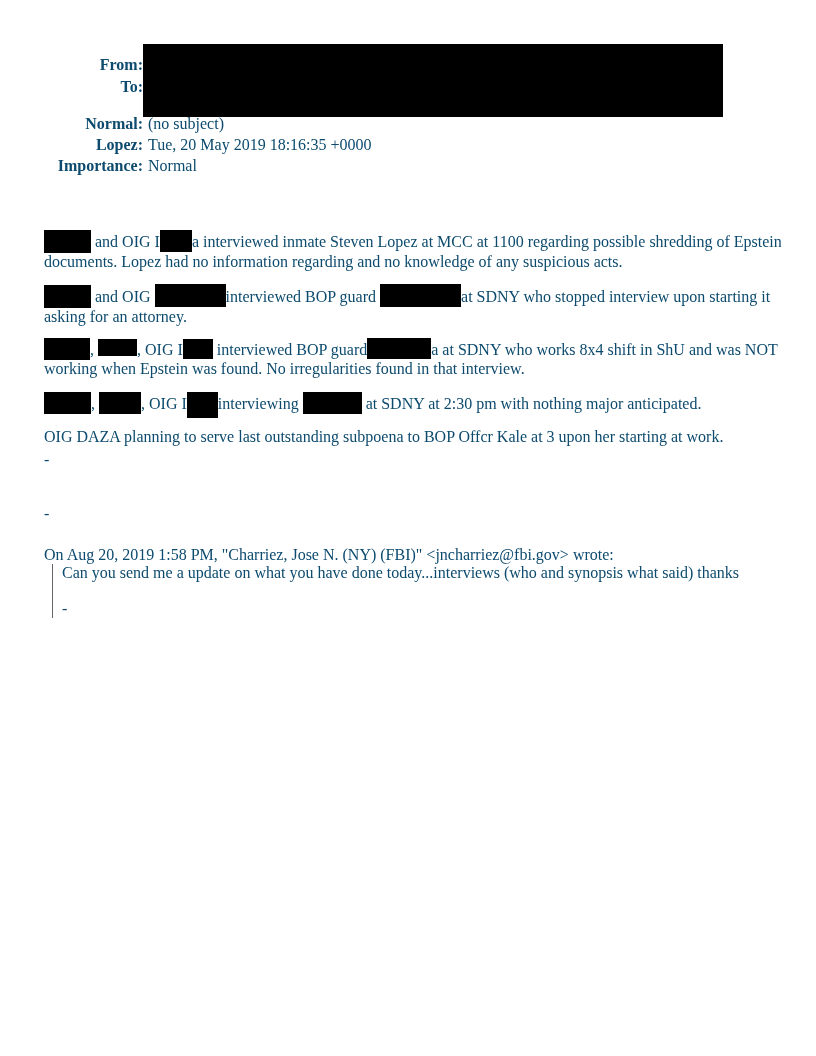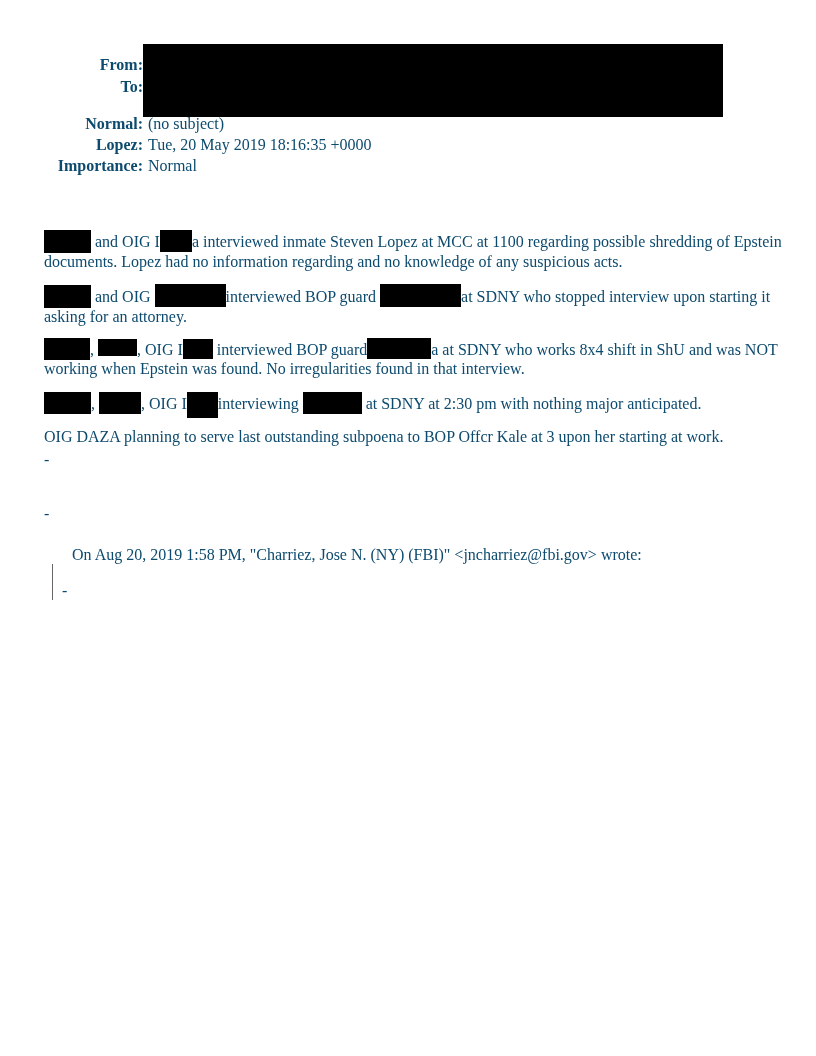--- a/index.html
+++ b/index.html
@@ -13,21 +13,21 @@
     font-size:16px;line-height:18px;color:#0c4a6e;
   }
   
   .hrow{position:absolute;left:44px;white-space:nowrap;}
   .hlabel{display:inline-block;width:99px;text-align:right;font-weight:bold;}
   .hvalue{margin-left:5px;font-weight:normal;margin-top:7px;}
   .header-redact{position:absolute;background:#000;}
   
   .para{position:absolute;left:44px;white-space:nowrap;margin-top:8px;}
   .redact{display:inline-block;background:#000;}
-  .attribution{position:absolute;left:44px;white-space:nowrap;margin-left:28px;}
+  .attribution{position:absolute;left:44px;white-space:nowrap;}
   .sep-dash{position:absolute;left:44px;}
   .quote{position:absolute;left:52px;top:564px;width:716px;
          border-left:1px solid #666;padding-left:9px;}
   .quote-blank{height:18px;}
 </style>
 </head>
 <body>
 
 <div class="page">
 
@@ -56,17 +56,18 @@
       <div class="para" style="top: 384px;"><span class="redact" style="width: 47px; height: 22px; vertical-align: -5px;"></span>, <span class="redact" style="width: 42px; height: 22px; vertical-align: -5px;"></span>, OIG I<span class="redact" style="width: 31px; height: 26px; vertical-align: -9px;"></span>interviewing <span class="redact" style="width: 59px; height: 22px; vertical-align: -5px;"></span> at SDNY at 2:30 pm with nothing major anticipated.</div>
       <div class="para" style="top: 420px;">OIG DAZA planning to serve last outstanding subpoena to BOP Offcr Kale at 3 upon her starting at work.</div>
     </div>
 
   <div class="sep-dash" style="top:451px">-</div>
   <div class="sep-dash" style="top:505px">-</div>
 
   <div class="attribution" style="top:546px">On Aug 20, 2019 1:58 PM, "Charriez, Jose N. (NY) (FBI)" &lt;jncharriez@fbi.gov&gt; wrote:</div>
 
   <div class="quote">
+    <div>Can you send me a update on what you have done today...interviews (who and synopsis what said) thanks</div>
     <div class="quote-blank"></div>
     <div>-</div>
   </div>
 
 </div>
 
 </body></html>

